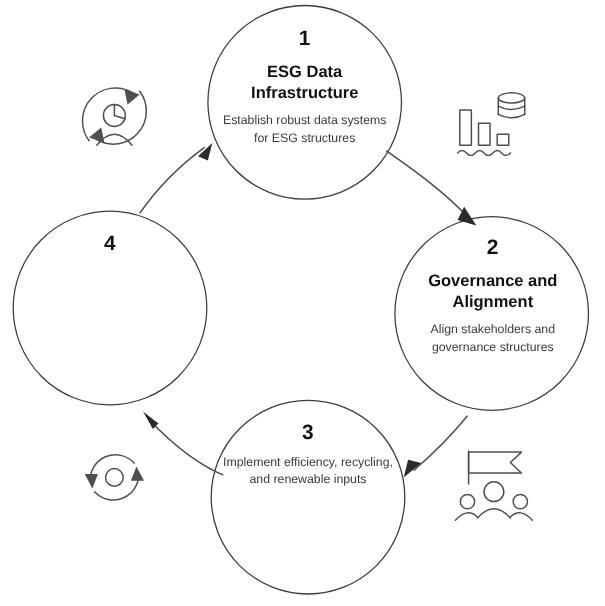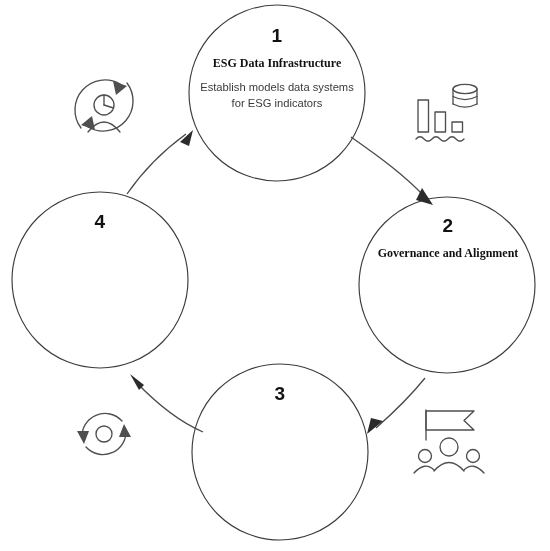--- a/index.html
+++ b/index.html
@@ -60,26 +60,25 @@
   }
   .node-num {
     font-size: 19px;
     font-weight: bold;
     color: #111111;
     line-height: 1;
     margin: 0 0 11px 0;
     letter-spacing: 0.2px;
   }
   .node-title {
-    font-size: 12px;
+    font-size: 15px;
     font-weight: bold;
     color: #111111;
     line-height: 1.28;
     margin: 0 0 9px 0;
-    font-family: Liberation Serif, serif;
   }
   .node-desc {
     font-size: 11.2px;
     font-weight: normal;
     color: #3a3a3a;
     line-height: 1.38;
     margin: 0;
   }
 </style>
 </head>
@@ -168,29 +167,31 @@
       <polygon class="icon-fill" points="113,81 127,86 116,95"></polygon>
 
       <path class="icon-stroke-thin" d="M 127,83 A 30,30 0 0 1 88,127"></path>
       <polygon class="icon-fill" points="95,130 81,125 92,116"></polygon>
     </g>
   </svg>
 
   <div class="node-text" style="left:195px; top:26px; width:164px;">
     <div class="node-num">1</div>
     <div class="node-title">ESG Data Infrastructure</div>
-    <div class="node-desc">Establish models data systems for ESG indicators</div>
+    <div class="node-desc">Establish robust data systems for ESG structures</div>
   </div>
 
   <div class="node-text" style="left:369px; top:216px; width:158px;">
     <div class="node-num">2</div>
     <div class="node-title">Governance and Alignment</div>
+    <div class="node-desc">Align stakeholders and governance structures</div>
   </div>
 
   <div class="node-text" style="left:199px; top:384px; width:162px;">
     <div class="node-num">3</div>
+    <div class="node-desc">Implement efficiency, recycling, and renewable inputs</div>
   </div>
 
   <div class="node-text" style="left:20px; top:212px; width:160px;">
     <div class="node-num">4</div>
   </div>
 
 </div>
 
 </body></html>

